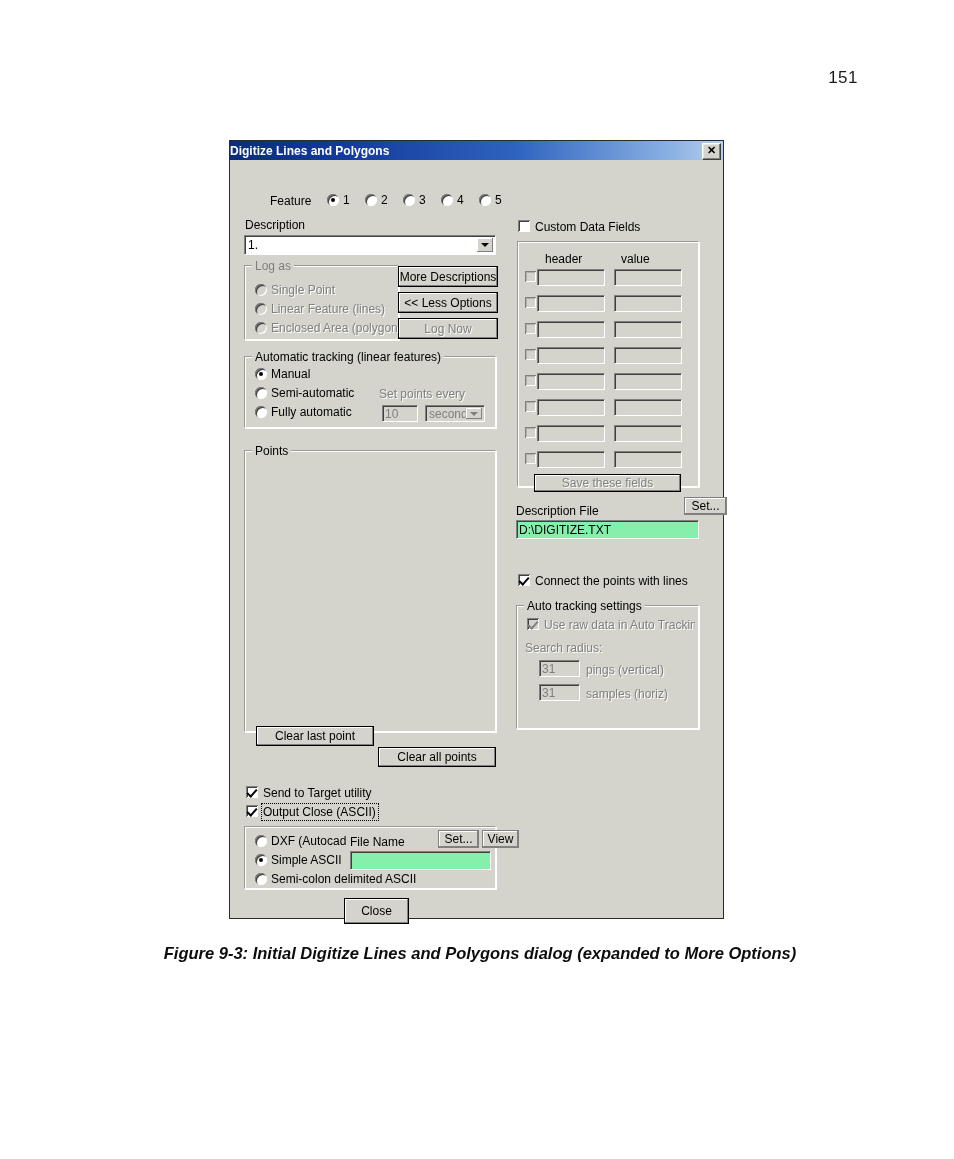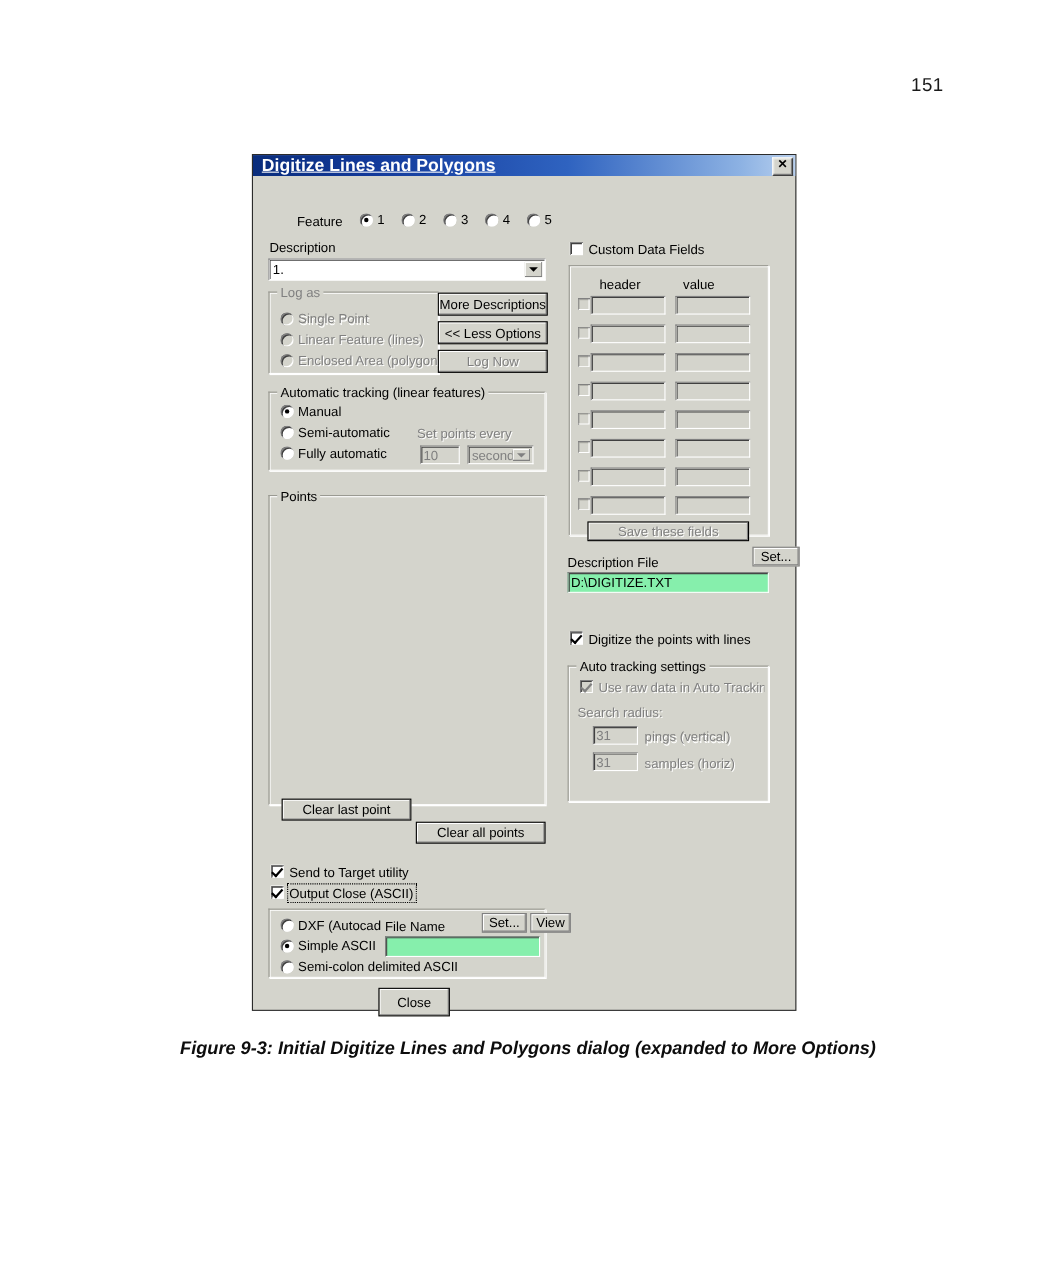--- a/index.html
+++ b/index.html
@@ -56,24 +56,23 @@
     left: 0; top: 0;
     width: 100%;
     height: 19px;
     background: linear-gradient(to right, #0a2d7c 0%, #12399a 22%, #2f63c0 58%, #8db2e3 90%, #b8d0ef 100%);
     display: flex;
     align-items: center;
   }
   .titlebar-text {
     color: #ffffff;
     font-weight: bold;
-    font-size: 16px;
-    margin-left: 8px;
+    font-size: 12px;
+    margin-left: 0;
     white-space: nowrap;
-    text-decoration: underline;
   }
   .close-btn {
     position: absolute;
     right: 2px;
     top: 2px;
     width: 17px;
     height: 15px;
     background: #d4d4cc;
     border-top: 1px solid #ffffff;
     border-left: 1px solid #ffffff;
@@ -444,21 +443,21 @@
     <div class="cdf-field" style="left:384px; top:291px; width:68px; height:17px;"></div>
 
     <div class="btn dis" style="left:304px; top:314px; width:147px; height:18px;">Save these fields</div>
 
     <div class="lbl" style="left:286px; top:344px;">Description File</div>
     <div class="btn flat" style="left:426px; top:337px; width:43px; height:18px;">Set...</div>
     <div class="txt" style="left:286px; top:360px; width:183px; height:19px;">D:\DIGITIZE.TXT</div>
 
     <div class="check on" style="left:288px; top:414px;">
       <span class="box"></span>
-      <span>Digitize the points with lines</span>
+      <span>Connect the points with lines</span>
     </div>
 
     <div class="grp" style="left:286px; top:445px; width:183px; height:124px;">
       <span class="grp-title">Auto tracking settings</span>
     </div>
     <div class="check on dis" style="left:297px; top:458px; overflow:hidden; width:168px;">
       <span class="box"></span>
       <span>Use raw data in Auto Trackinc</span>
     </div>
     <div class="lbl dis" style="left:295px; top:481px;">Search radius:</div>

